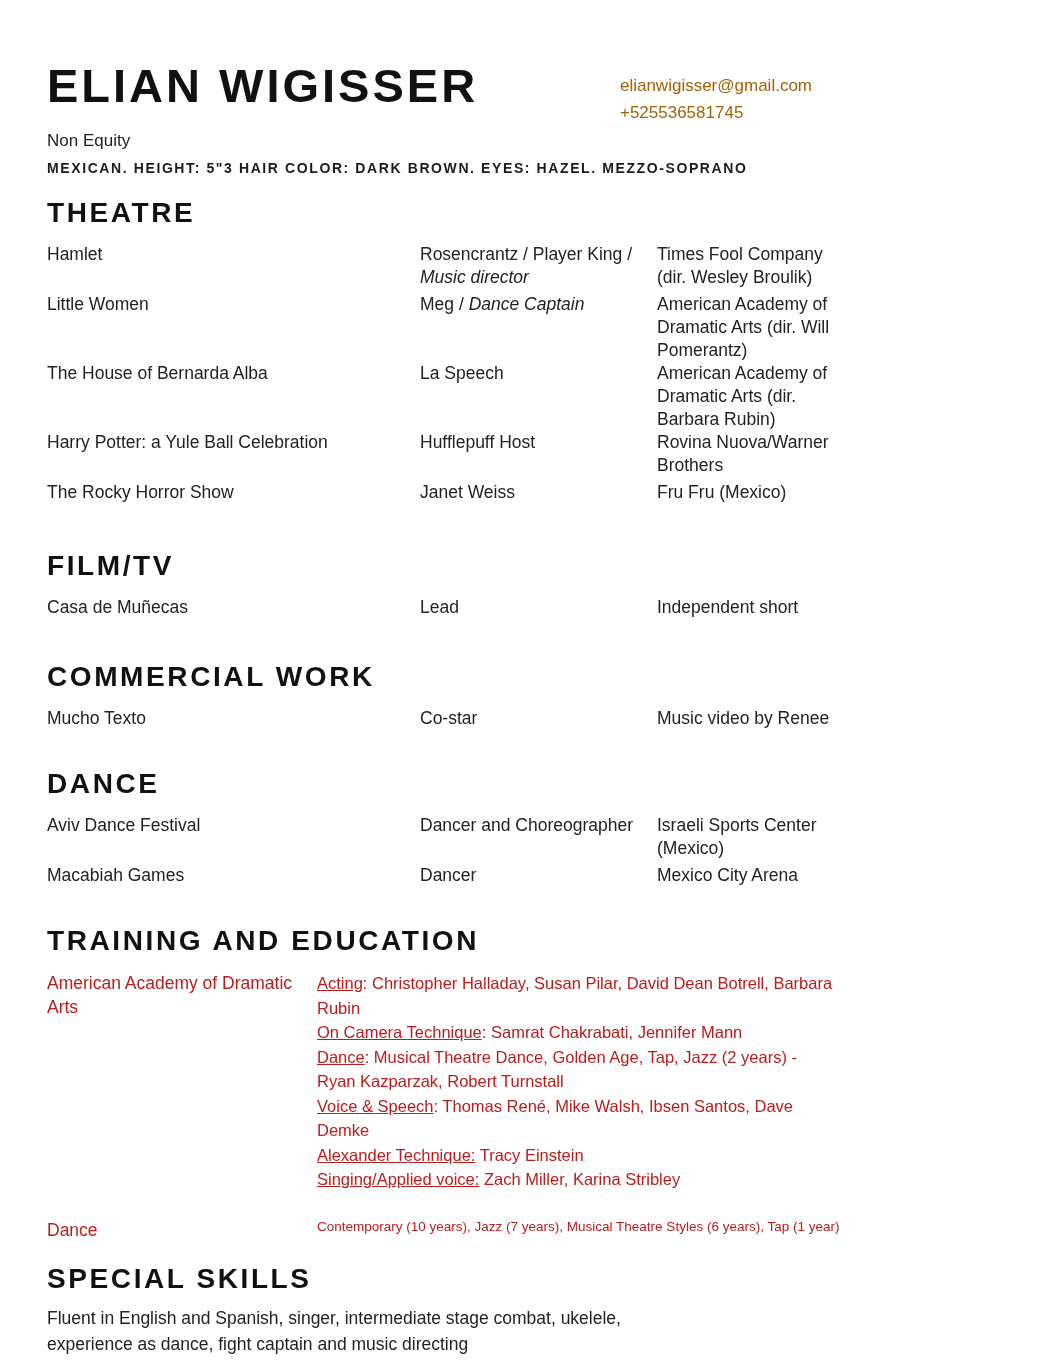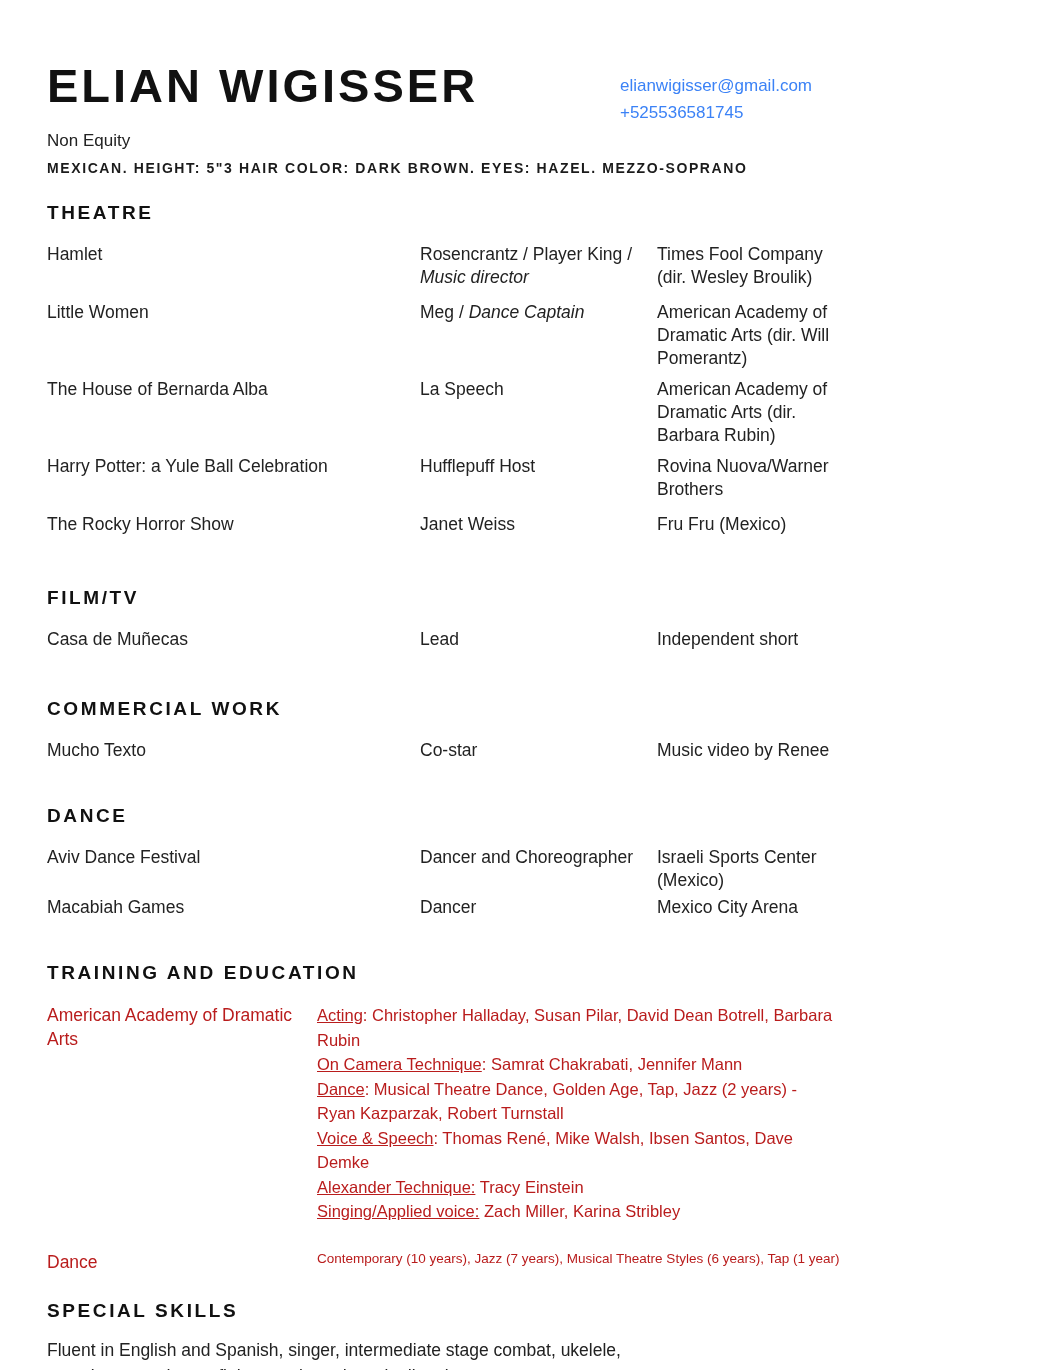--- a/index.html
+++ b/index.html
@@ -31,55 +31,55 @@
     font-weight: 800;
     letter-spacing: 3px;
     color: #111111;
     white-space: nowrap;
   }
   .contact {
     padding-top: 10px;
     padding-right: 36px;
     font-size: 17px;
     line-height: 1.6;
-    color: #3b82f6;
+    color: #a16207;
   }
   .union {
     margin-top: 4px;
     font-size: 17px;
     line-height: 22px;
     color: #222222;
   }
   .stats {
     margin-top: 6px;
     font-size: 14px;
     line-height: 20px;
     font-weight: 700;
     letter-spacing: 1.6px;
     color: #1b1b1b;
   }
 
   
   .section-title {
     margin: 22px 0 18px 0;
-    font-size: 19px;
+    font-size: 28px;
     line-height: 25px;
     font-weight: 800;
     letter-spacing: 2.6px;
     color: #111111;
   }
 
   .row {
     display: grid;
     grid-template-columns: 373px 237px 1fr;
     font-size: 17.5px;
     line-height: 23px;
     color: #222222;
   }
-  .row.h50 { min-height: 50px; margin-top: 8px; }
+  .row.h50 { min-height: 50px; }
   .row.h46 { min-height: 46px; }
   .row.h42 { min-height: 42px; }
   .cell { padding-right: 14px; }
   .cell.company { max-width: 372px; }
   .italic { font-style: italic; }
 
   
   .training-row {
     display: grid;
     grid-template-columns: 270px 1fr;

